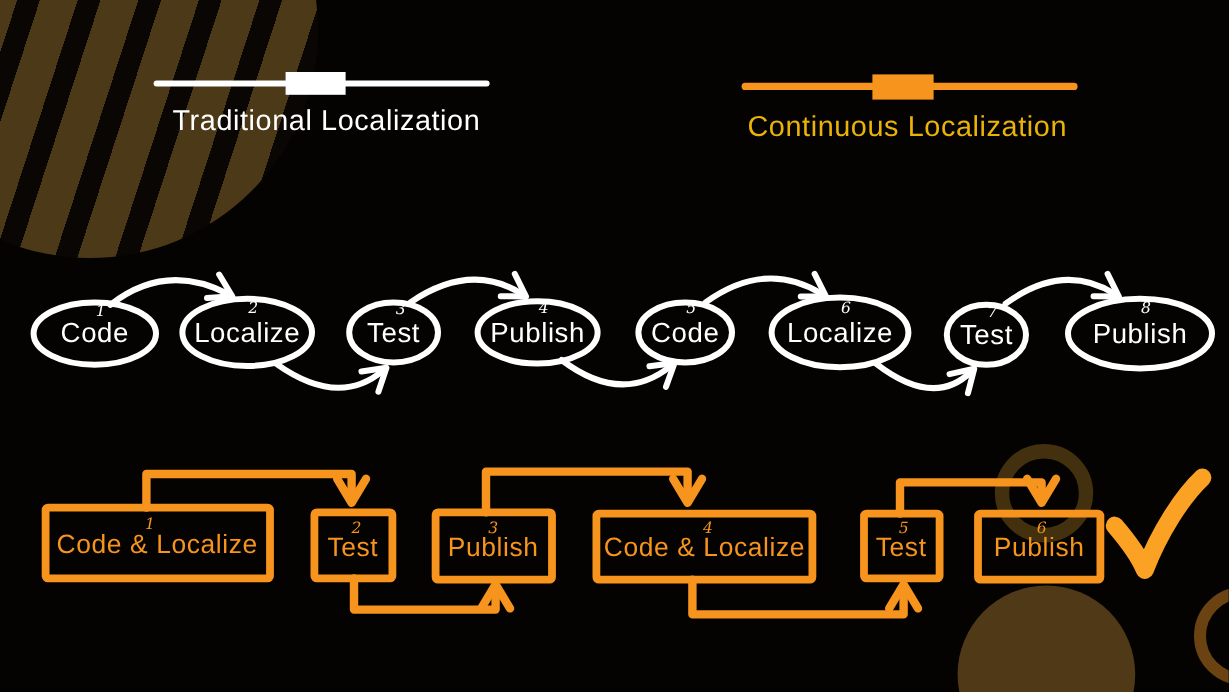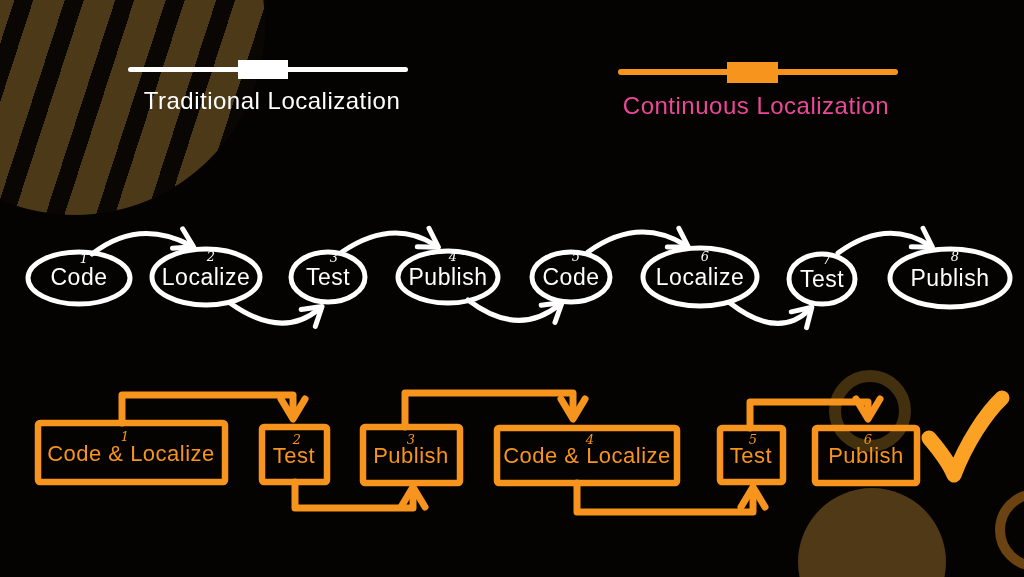--- a/index.html
+++ b/index.html
@@ -28,21 +28,21 @@
   }
   
   .legend-line{position:absolute;border-radius:3px;}
   .legend-rect{position:absolute;}
   .legend-label{position:absolute;text-align:center;font-size:24px;letter-spacing:.5px;white-space:nowrap;}
   .lt-line{left:128px;top:67px;width:280px;height:5px;background:#ffffff;}
   .lt-rect{left:238px;top:60px;width:50px;height:19px;background:#ffffff;}
   .lt-label{left:130px;top:87px;width:284px;color:#ffffff;text-align:center;}
   .lc-line{left:618px;top:69px;width:280px;height:6px;background:#f7941d;}
   .lc-rect{left:727px;top:62px;width:51px;height:21px;background:#f7941d;}
-  .lc-label{left:614px;top:92px;width:284px;color:#ec4899;}
+  .lc-label{left:614px;top:92px;width:284px;color:#eab308;}
   
   .flow-svg{position:absolute;left:0;}
   #trad-svg{top:210px;}
   #cont-svg{top:380px;}
   .ellipse{fill:none;stroke:#ffffff;stroke-width:5;}
   .obox{fill:none;stroke:#f7941d;stroke-width:6.5;}
   .warc{fill:none;stroke:#ffffff;stroke-width:5;stroke-linecap:round;}
   .oconn{fill:none;stroke:#f7941d;stroke-width:7;stroke-linejoin:round;stroke-linecap:round;}
   text{font-family:"Liberation Sans",sans-serif;}
   .step-label{font-size:23px;fill:#ffffff;text-anchor:middle;letter-spacing:.5px;}

